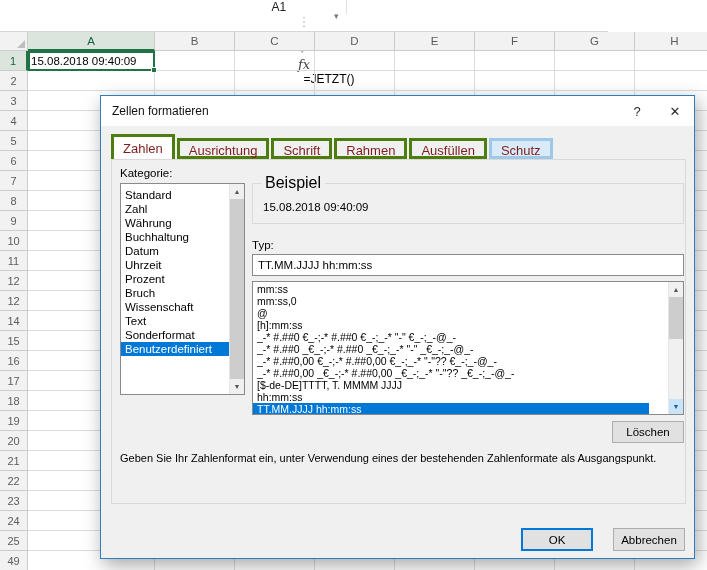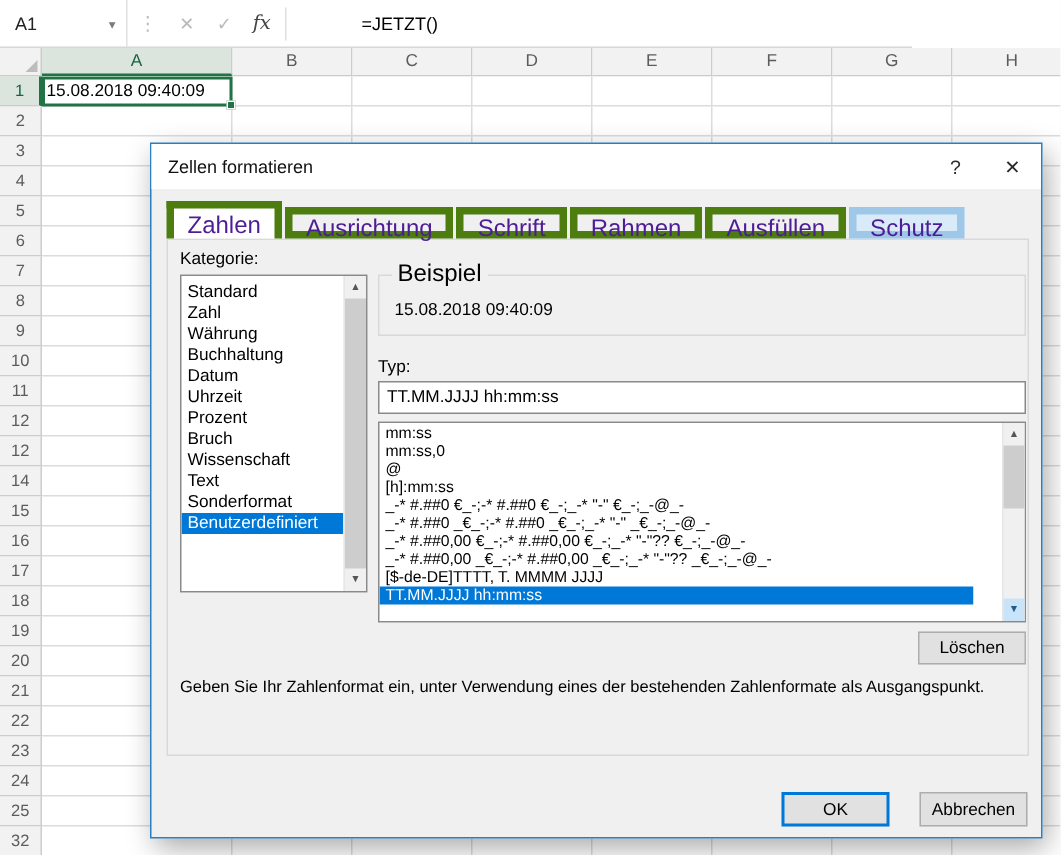--- a/index.html
+++ b/index.html
@@ -1,21 +1,21 @@
 <!DOCTYPE html>
 <html><head>
 <meta charset="utf-8">
 <style>
   * { margin:0; padding:0; box-sizing:border-box; }
   body { font-family:"Liberation Sans", sans-serif; background:#fff; }
   .screen { position:relative; width:707px; height:570px; background:#fff; overflow:hidden; }
 
   
   .formula-bar { position:absolute; left:0; top:0; width:608px; height:32px; background:#fff;
-                 border-bottom:1px solid #d6d6d6; display:flex; align-items:center; }
+                 border-bottom:1px solid #d6d6d6; display:flex; align-items:center;flex-direction:column; }
   .name-box { position:relative; width:85px; height:100%; display:flex; align-items:center;
               padding-left:10px; border-right:1px solid #e0e0e0; font-size:12px; color:#222; }
   .nb-arrow { position:absolute; right:7px; top:11px; font-size:9px; color:#7a7a7a; }
   .fb-dots { color:#bdbdbd; font-size:13px; padding:0 7px; }
   .fb-btn { width:25px; text-align:center; font-size:12px; color:#b9b9b9; }
   .fb-btn.fx { color:#444; font-family:"DejaVu Serif", serif; font-style:italic; font-size:13px; }
   .fb-divider { width:1px; height:22px; background:#e0e0e0; margin-left:3px; }
   .formula-text { font-size:12px; color:#000; padding-left:50px; }
 
   
@@ -47,22 +47,22 @@
   .dialog { position:absolute; left:100px; top:95px; width:595px; height:464px; background:#f0f0f0;
             border:1px solid #2a7fc2; box-shadow:3px 6px 18px rgba(0,0,0,0.35); z-index:10;
             font-size:11.5px; color:#000; }
   .titlebar { position:absolute; left:0; top:0; width:100%; height:30px; background:#ffffff;
               display:flex; align-items:center; }
   .tb-title { padding-left:11px; font-size:12px; color:#111; }
   .tb-btn { width:38px; height:30px; display:flex; align-items:center; justify-content:center;
             font-size:13px; color:#2b2b2b; }
   .tb-btn.help { margin-left:auto; }
   .tabs { position:absolute; left:10px; top:39px; height:24px; display:flex; align-items:flex-end; z-index:3; }
-  .tab { height:21px; line-height:19px; padding:0 9px; background:#f0f0f0; border:5px solid #4d7c0f;
-         margin-right:2px; font-size:16px; color:#4c1d95; }
+  .tab { height:21px; line-height:19px; padding:0 9px; background:#f0f0f0; border:3px solid #4d7c0f;
+         margin-right:2px; font-size:13px; color:#7f1d1d; }
   .tab.active { height:25px; line-height:24px; background:#fff; border-bottom:none; position:relative; z-index:4; }
   .tab.hover { background:#d9ebf9; border-color:#9fc7e8; }
   .pane { position:absolute; left:10px; top:63px; width:575px; height:345px; background:#f0f0f0;
           border:1px solid #d9d9d9; z-index:1; }
 
   .cat-label { position:absolute; left:8px; top:7px; }
   .cat-list { position:absolute; left:8px; top:23px; width:125px; height:212px; background:#fff;
               border:1px solid #8a8a8a; display:flex; }
   .cat-items { flex:1; overflow:hidden; padding-top:4px; }
   .cat-item { height:14px; line-height:14px; padding-left:4px; font-size:11.5px; white-space:nowrap; }
@@ -146,21 +146,21 @@
       <div class="row-h">16</div>
       <div class="row-h">17</div>
       <div class="row-h">18</div>
       <div class="row-h">19</div>
       <div class="row-h">20</div>
       <div class="row-h">21</div>
       <div class="row-h">22</div>
       <div class="row-h">23</div>
       <div class="row-h">24</div>
       <div class="row-h">25</div>
-      <div class="row-h">32</div>
+      <div class="row-h">49</div>
     </div>
   <div class="grid-body">
     <div class="selection">
       <div class="fill-handle"></div>
     </div>
   <div class="g-row">
         <div class="g-cell first">15.08.2018 09:40:09</div>
         <div class="g-cell"></div>
         <div class="g-cell"></div>
         <div class="g-cell"></div>
@@ -476,20 +476,21 @@
         <div class="fmt-items">
             <div class="fmt-item">mm:ss</div>
             <div class="fmt-item">mm:ss,0</div>
             <div class="fmt-item">@</div>
             <div class="fmt-item">[h]:mm:ss</div>
             <div class="fmt-item">_-* #.##0 €_-;-* #.##0 €_-;_-* "-" €_-;_-@_-</div>
             <div class="fmt-item">_-* #.##0 _€_-;-* #.##0 _€_-;_-* "-" _€_-;_-@_-</div>
             <div class="fmt-item">_-* #.##0,00 €_-;-* #.##0,00 €_-;_-* "-"?? €_-;_-@_-</div>
             <div class="fmt-item">_-* #.##0,00 _€_-;-* #.##0,00 _€_-;_-* "-"?? _€_-;_-@_-</div>
             <div class="fmt-item">[$-de-DE]TTTT, T. MMMM JJJJ</div>
+            <div class="fmt-item">hh:mm:ss</div>
             <div class="fmt-item sel">TT.MM.JJJJ hh:mm:ss</div>
           </div>
         <div class="scrollbar">
           <div class="sb-btn">▲</div>
           <div class="sb-track">
             <div class="sb-thumb part"></div>
           </div>
           <div class="sb-btn hl">▼</div>
         </div>
       </div>

